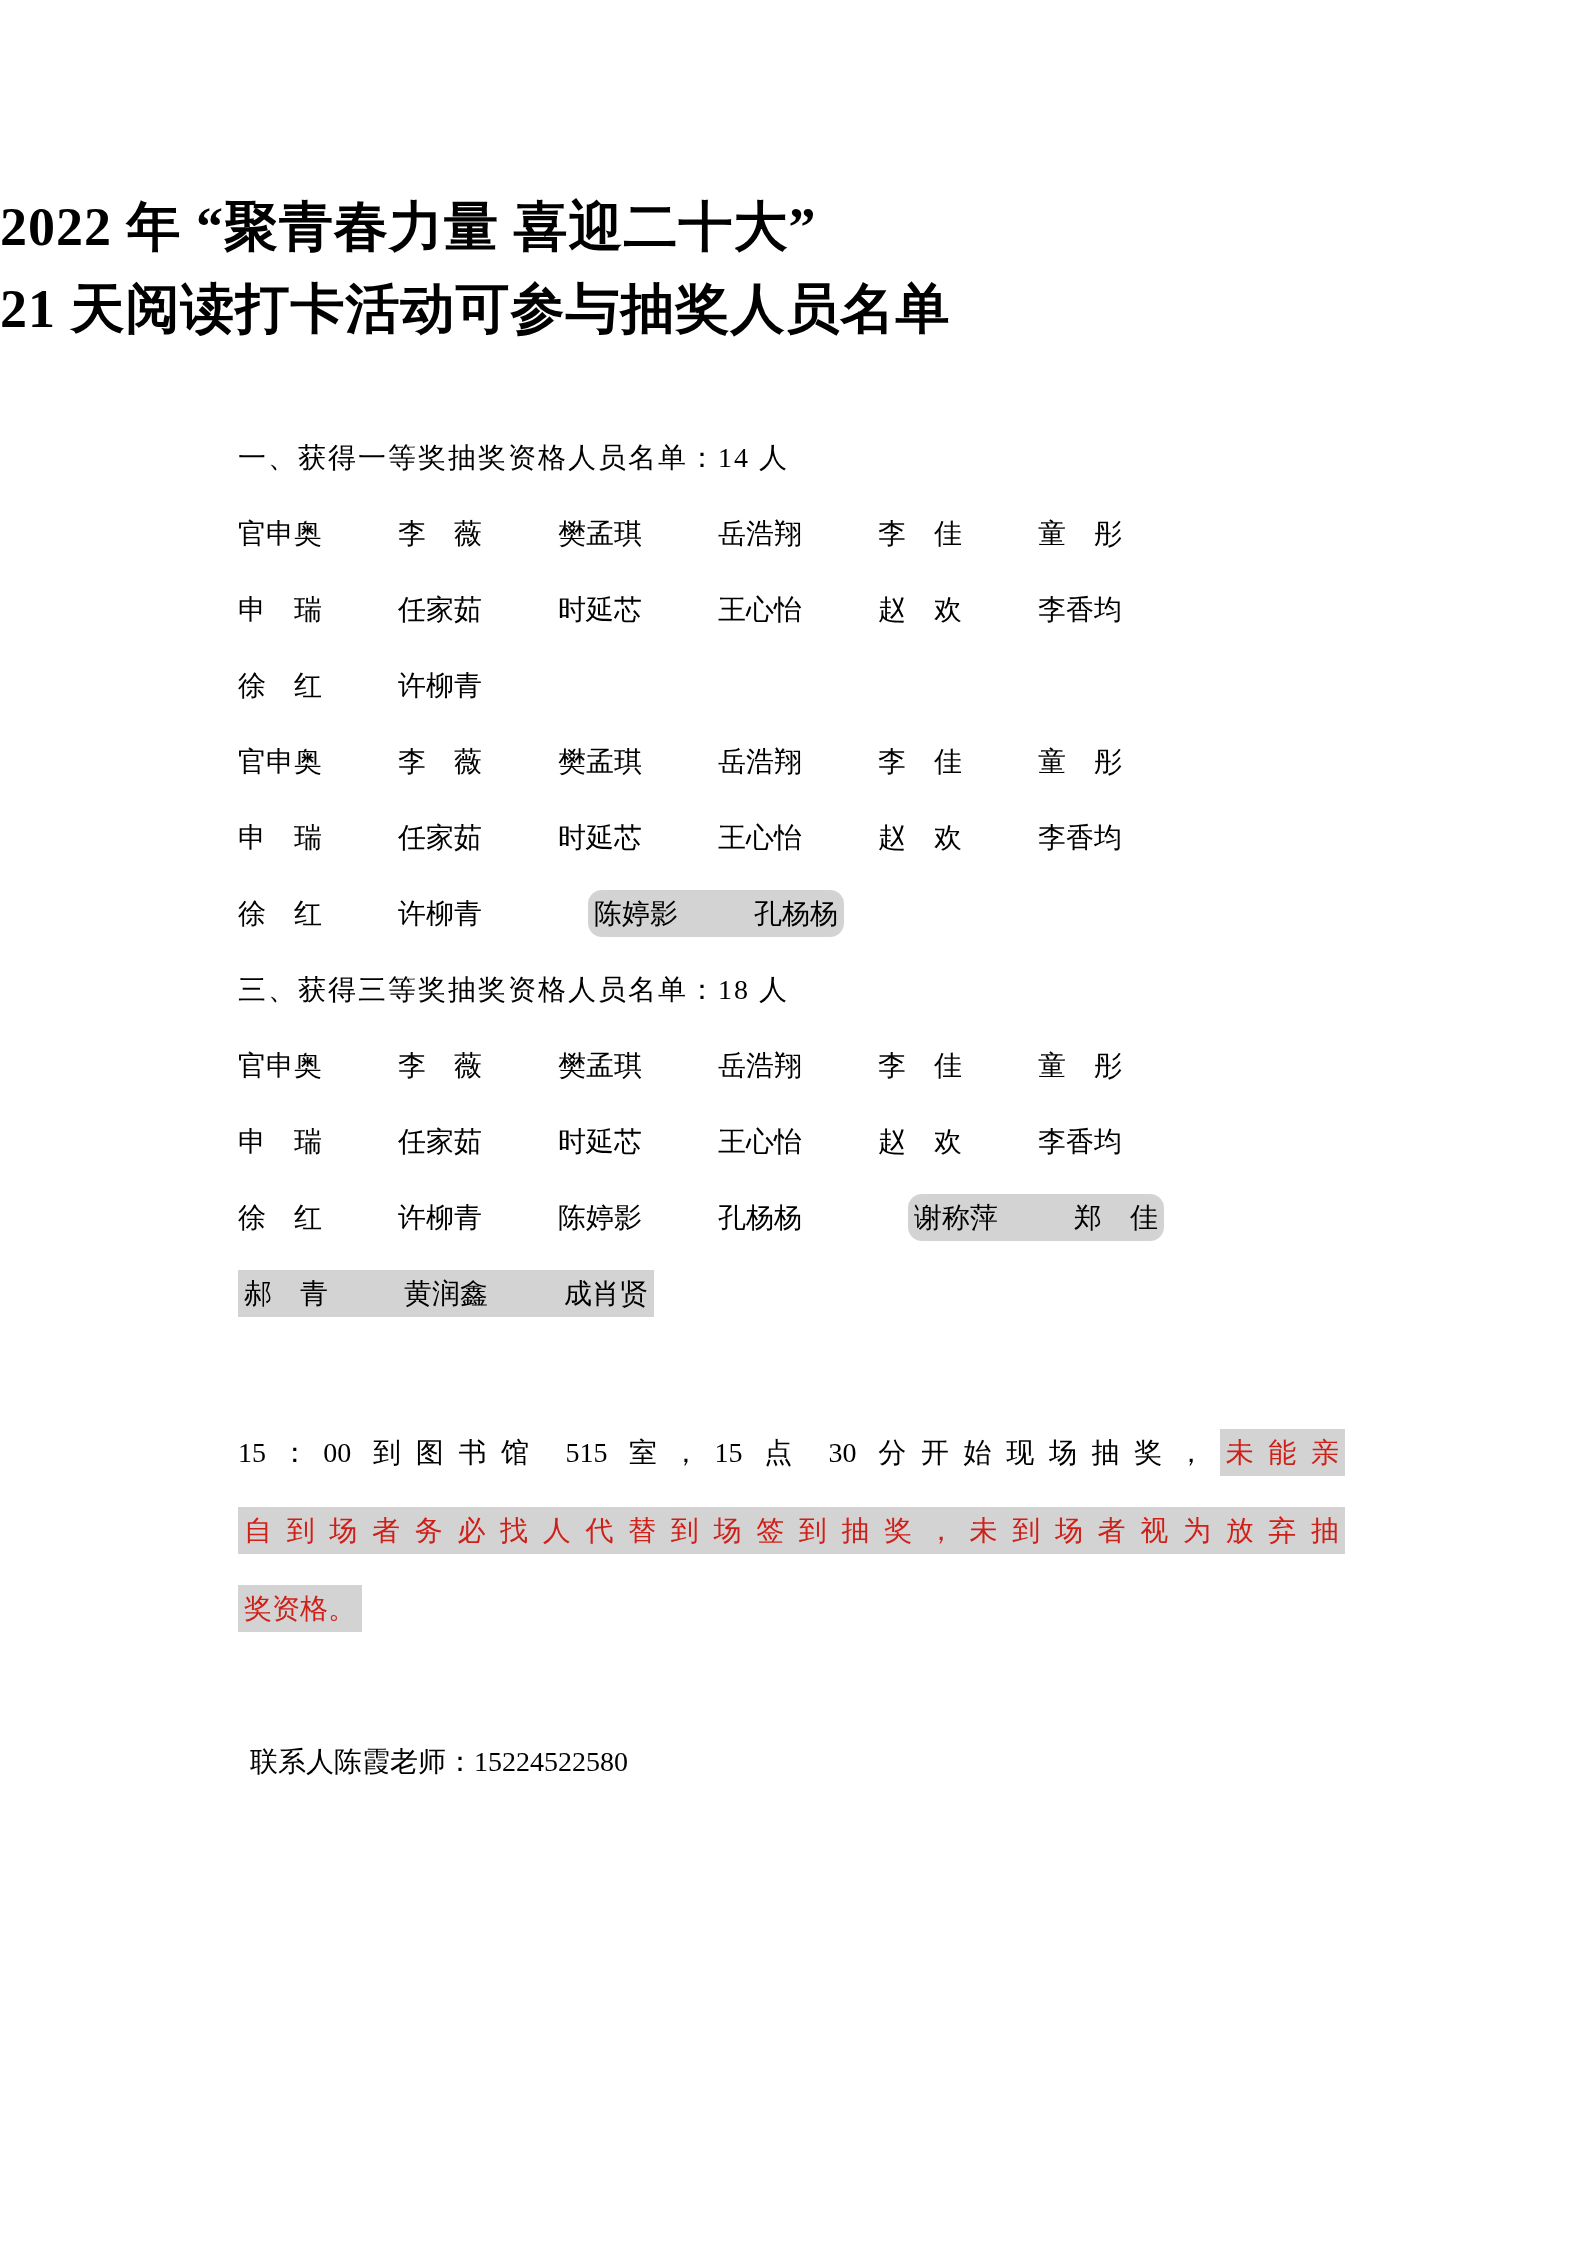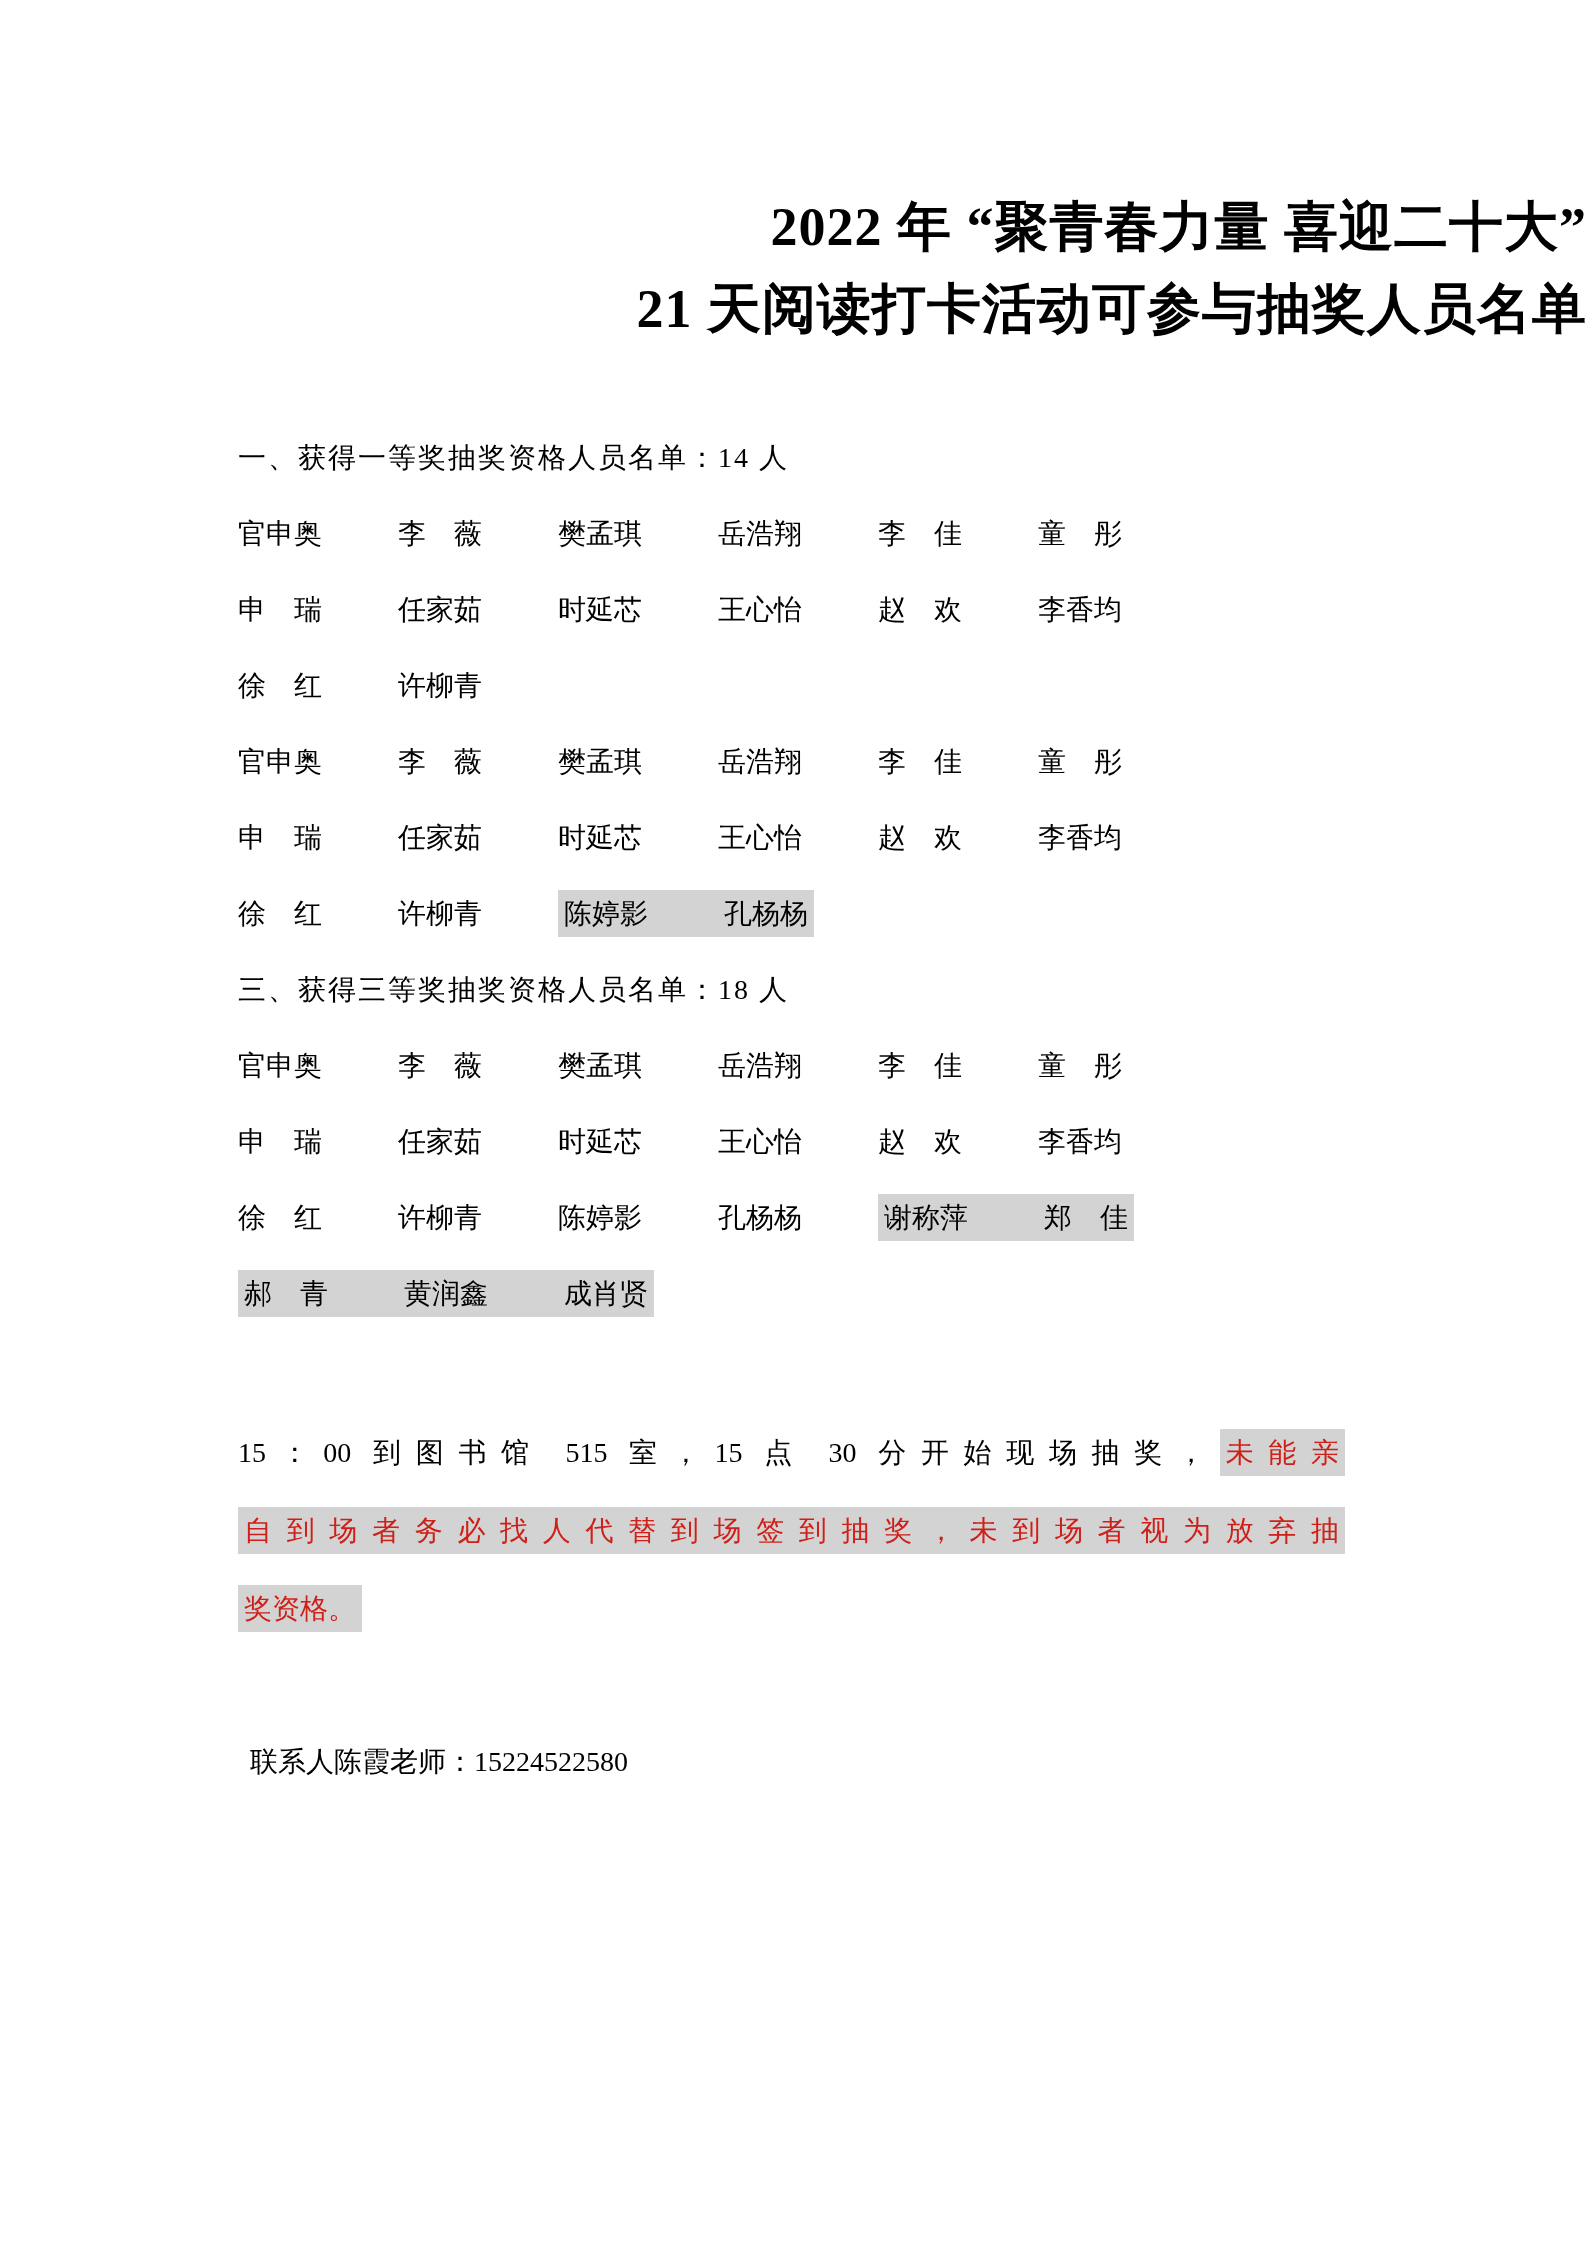--- a/index.html
+++ b/index.html
@@ -7,35 +7,35 @@
     position: relative;
     width: 1587px;
     height: 2245px;
     background: var(--page-bg, #ffffff);
     color: var(--text, #000000);
     font-family: "Liberation Serif", "DejaVu Serif", serif;
     overflow: hidden;
   }
   .title {
     padding-top: 186px;
-    text-align: right;
+    text-align: left;
     font-weight: bold;
     font-size: 54px;
   }
   .title-line { line-height: 82px; letter-spacing: 1px; }
   .content {
     margin-left: 238px;
     width: 1107px;
     font-size: 28px;
   }
   .list { margin-top: 70px; }
   .section-heading { line-height: 76px; letter-spacing: 2px; }
   .name-row { line-height: 76px; white-space: nowrap; }
   .seg { display: inline; }
-  .seg + .seg { margin-left: 76px; }
+  .seg + .seg { margin-left: 106px; border-radius: 14px; }
   .name + .name { margin-left: 76px; }
   .hl { background: var(--hl, #d3d3d3); padding: 8px 6px; }
   .notice { margin-top: 82px; }
   .notice-line { line-height: 78px; }
   .notice-line.justify { text-align: justify; text-align-last: justify; }
   .notice-line.indent { text-indent: 2em; }
   .notice-seg.red { color: var(--red, #ce1f18); }
   .contact { margin-top: 76px; line-height: 76px; margin-left: 12px; }
 </style>
 </head>

